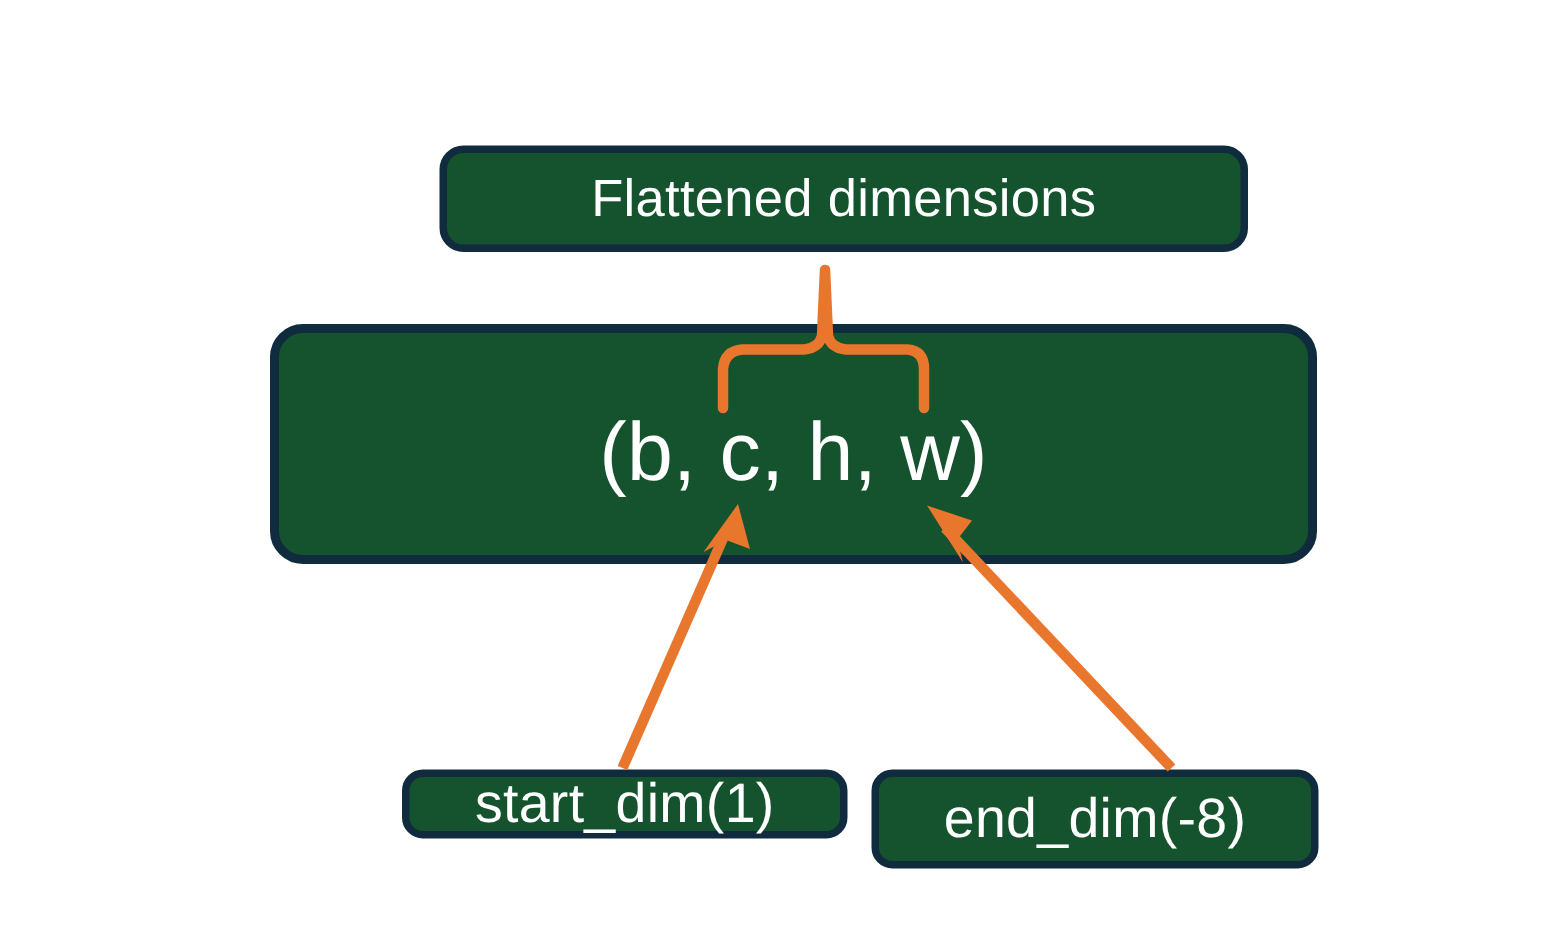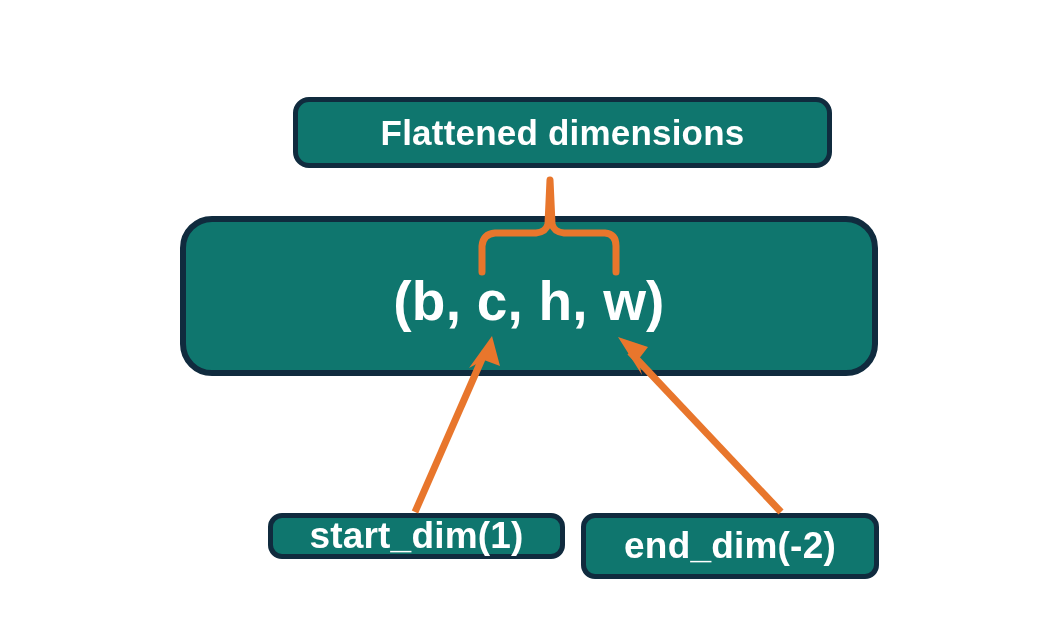--- a/index.html
+++ b/index.html
@@ -16,43 +16,43 @@
     height: 632px;
     background: #ffffff;
     overflow: hidden;
   }
   .node {
     position: absolute;
     box-sizing: border-box;
     display: flex;
     align-items: center;
     justify-content: center;
-    background: #0f766e;
+    background: #14532d;
     border: 5px solid #102b3e;
     border-radius: 14px;
     color: #ffffff;
-    font-weight: 700;
+    font-weight: 400;
     letter-spacing: 0.2px;
     text-align: center;
     z-index: 2;
   }
   #node-flattened {
     left: 293px;
     top: 97px;
     width: 539px;
     height: 71px;
     border-radius: 16px;
     font-size: 35px;
   }
   #node-shape {
     left: 180px;
     top: 216px;
     width: 698px;
     height: 160px;
-    border-radius: 32px;
+    border-radius: 22px;
     border-width: 6px;
     font-size: 55px;
     z-index: 1;
   }
   #node-shape .shape-label {
     position: relative;
     z-index: 1;
     line-height: 1;
     transform: translateY(5px);
   }
@@ -108,21 +108,21 @@
 
   <div class="node" id="node-shape">
     <span class="shape-label">(b, c, h, w)</span>
   </div>
 
   <div class="node" id="node-start-dim">
     <span class="node-label">start_dim(1)</span>
   </div>
 
   <div class="node" id="node-end-dim">
-    <span class="node-label">end_dim(-2)</span>
+    <span class="node-label">end_dim(-8)</span>
   </div>
 
   <svg id="overlay" viewBox="0 0 1038 632" width="1038" height="632">
 
     <path class="brace-path" d="M 482 272
              L 482 246
              Q 483 234 495 233
              L 536 233
              Q 546 232 548 224
              L 550 180

